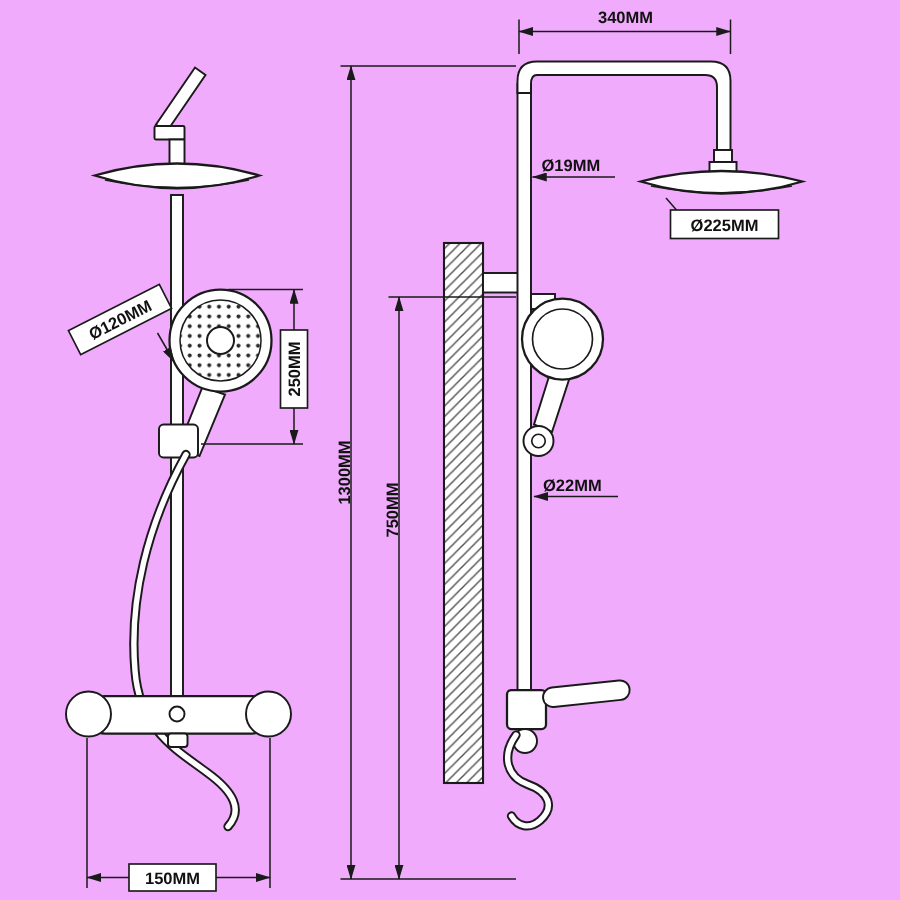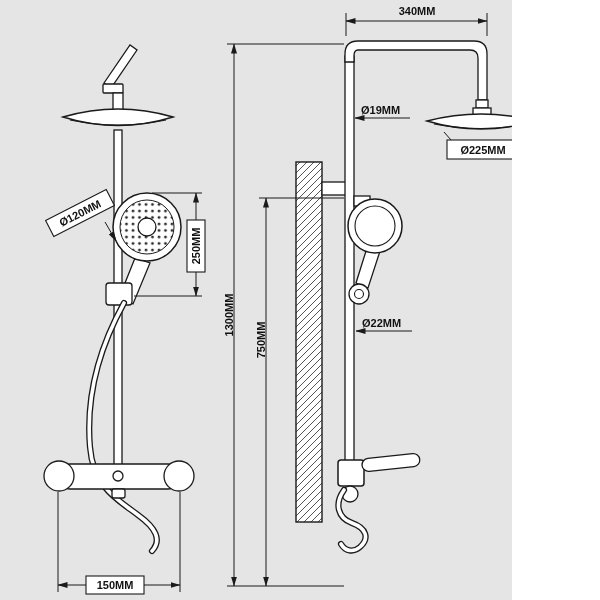--- a/index.html
+++ b/index.html
@@ -1,16 +1,16 @@
 <!DOCTYPE html>
 <html><head>
 <meta charset="utf-8">
 <style>
   html,body{margin:0;padding:0;background:#fff;}
-  .canvas{width:512px;height:600px;background:#e5e5e5;position:relative;overflow:hidden;}
+  .canvas{width:600px;height:600px;background:#f0abfc;position:relative;overflow:hidden;}
   svg{display:block;}
   .part{fill:#fff;stroke:#1a1a1a;stroke-width:1.3;}
   .part-thick{fill:#fff;stroke:#1a1a1a;stroke-width:1.5;}
   .line{stroke:#1a1a1a;stroke-width:1.1;fill:none;}
   .dimline{stroke:#1a1a1a;stroke-width:1;fill:none;}
   .hose-out{stroke:#1a1a1a;stroke-width:6.2;fill:none;stroke-linecap:round;}
   .hose-in{stroke:#fff;stroke-width:3.6;fill:none;stroke-linecap:round;}
   .dim-text{font:bold 11px "Liberation Sans","DejaVu Sans",sans-serif;fill:#111;}
   .labelbox{fill:#fff;stroke:#1a1a1a;stroke-width:1.1;}
 </style>

